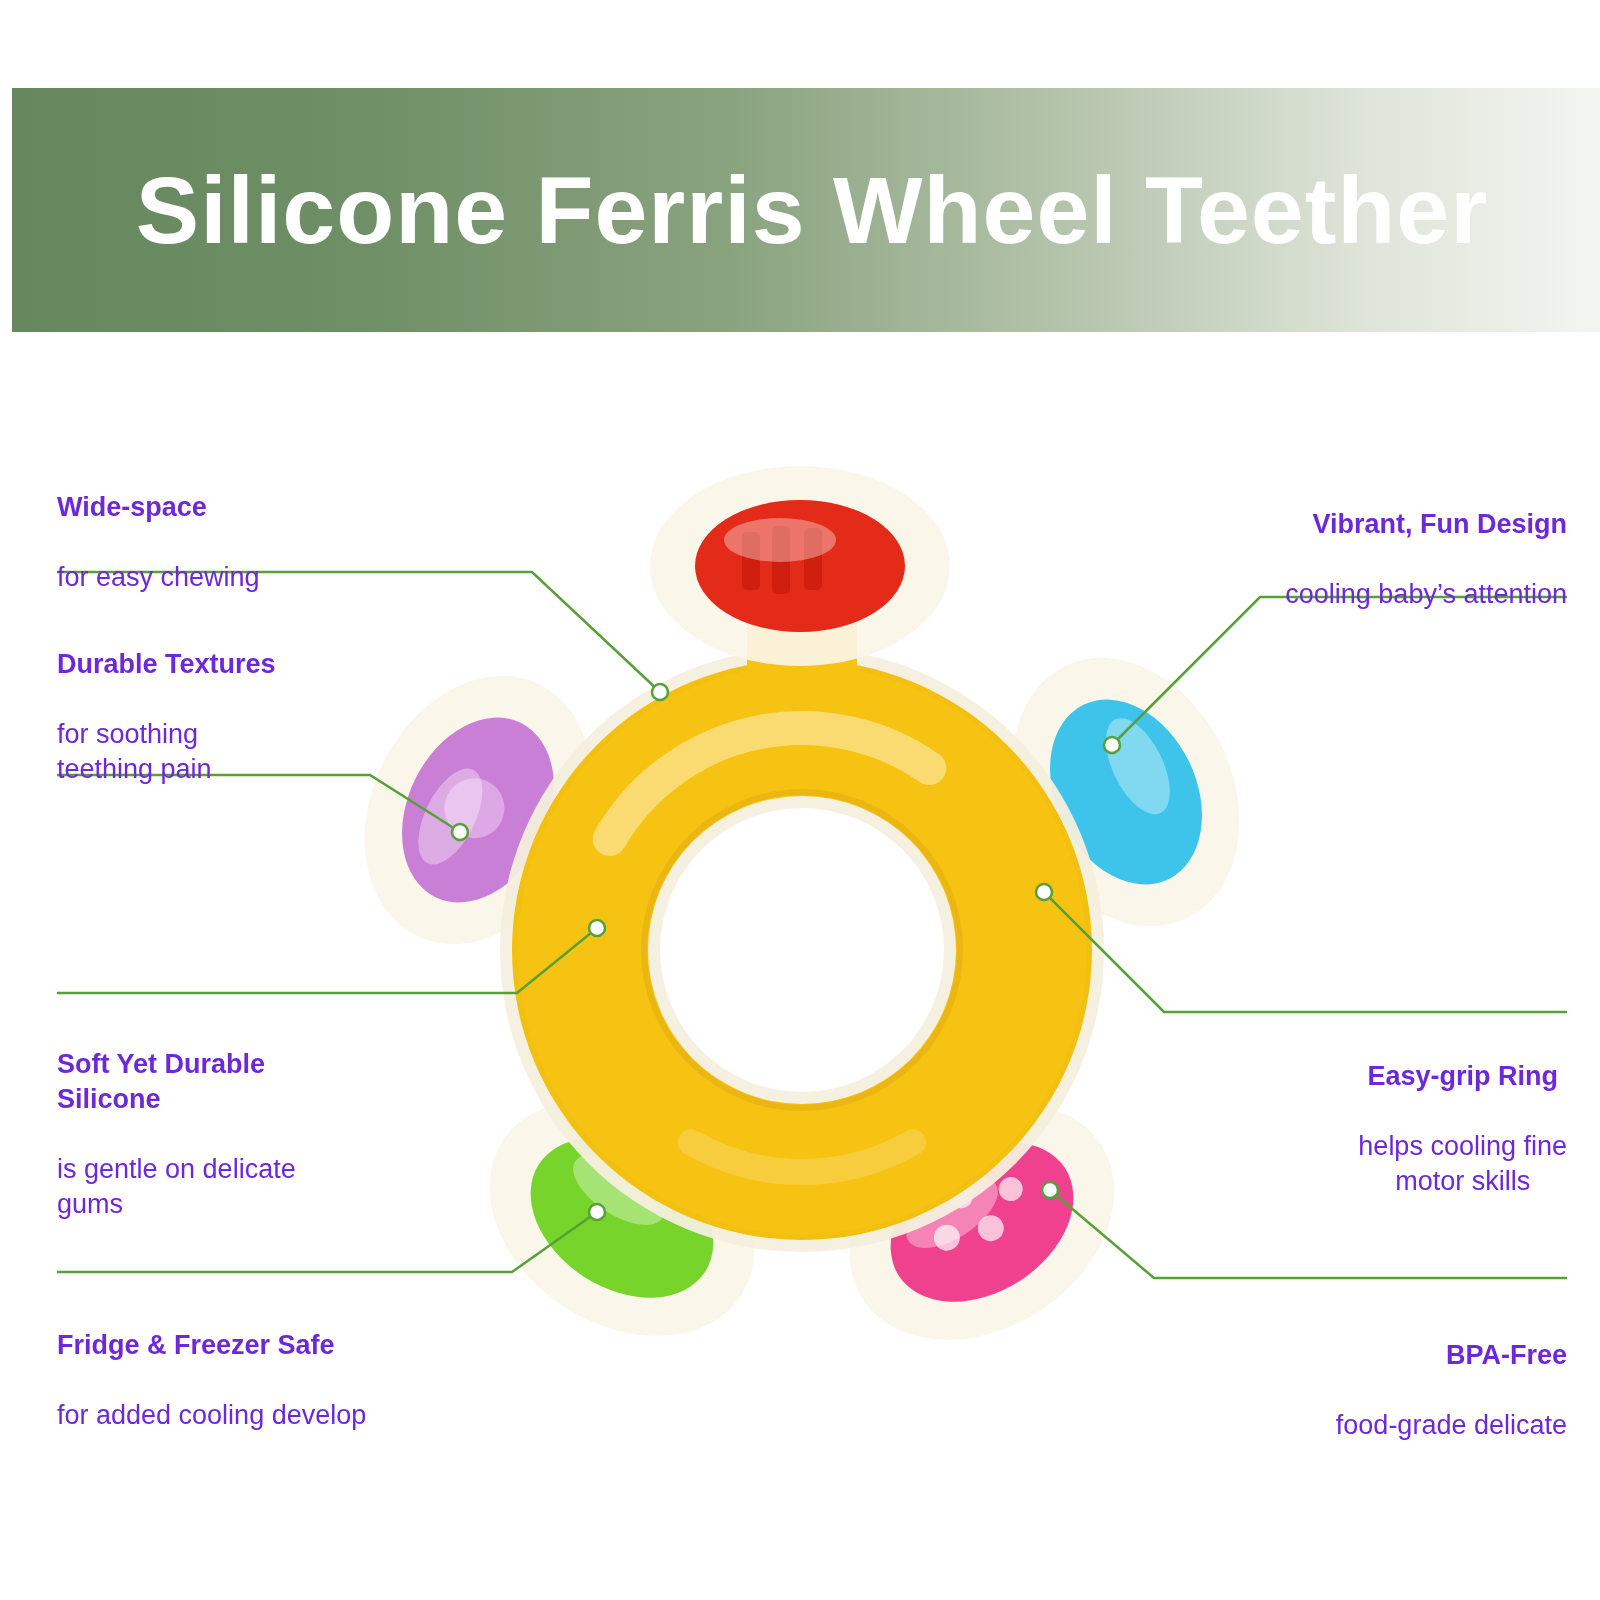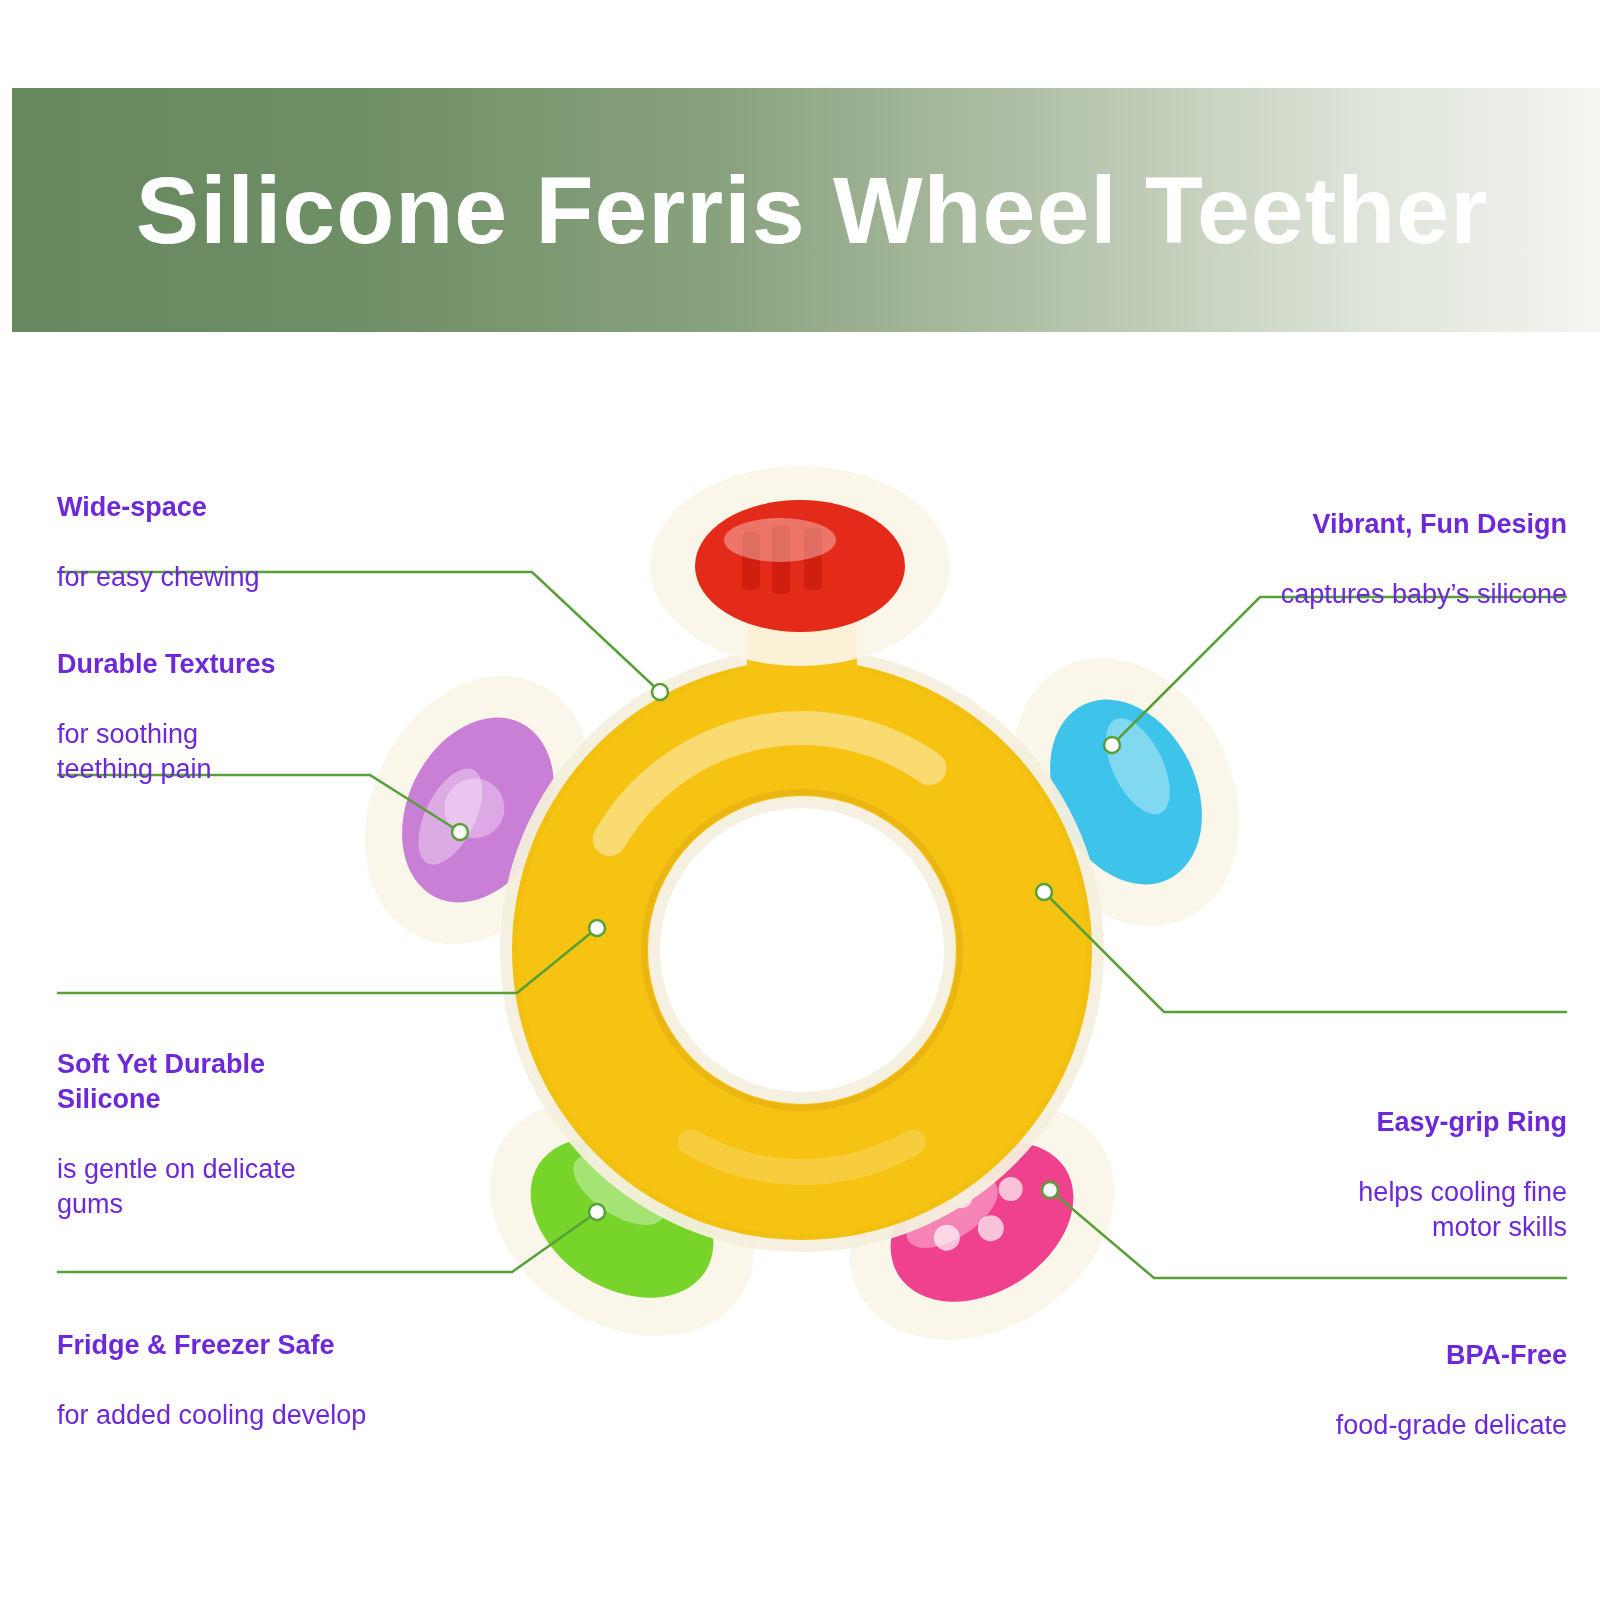--- a/index.html
+++ b/index.html
@@ -118,24 +118,24 @@
 gums</div>
   </div>
 
   <div class="callout" style="left:45px;top:1293px;">
     <div class="heading">Fridge &amp; Freezer Safe</div>
     <div class="body">for added cooling develop</div>
   </div>
 
   <div class="callout right" style="right:45px;top:472px;">
     <div class="heading">Vibrant, Fun Design</div>
-    <div class="body">captures baby’s silicone</div>
+    <div class="body">cooling baby’s attention</div>
   </div>
 
-  <div class="callout right" style="right:45px;top:1070px;">
+  <div class="callout right" style="right:45px;top:1024px;text-align:center;">
     <div class="heading">Easy-grip Ring</div>
     <div class="body">helps cooling fine
 motor skills</div>
   </div>
 
   <div class="callout right" style="right:45px;top:1303px;text-align:right;">
     <div class="heading">BPA-Free</div>
     <div class="body">food-grade delicate</div>
   </div>
 

